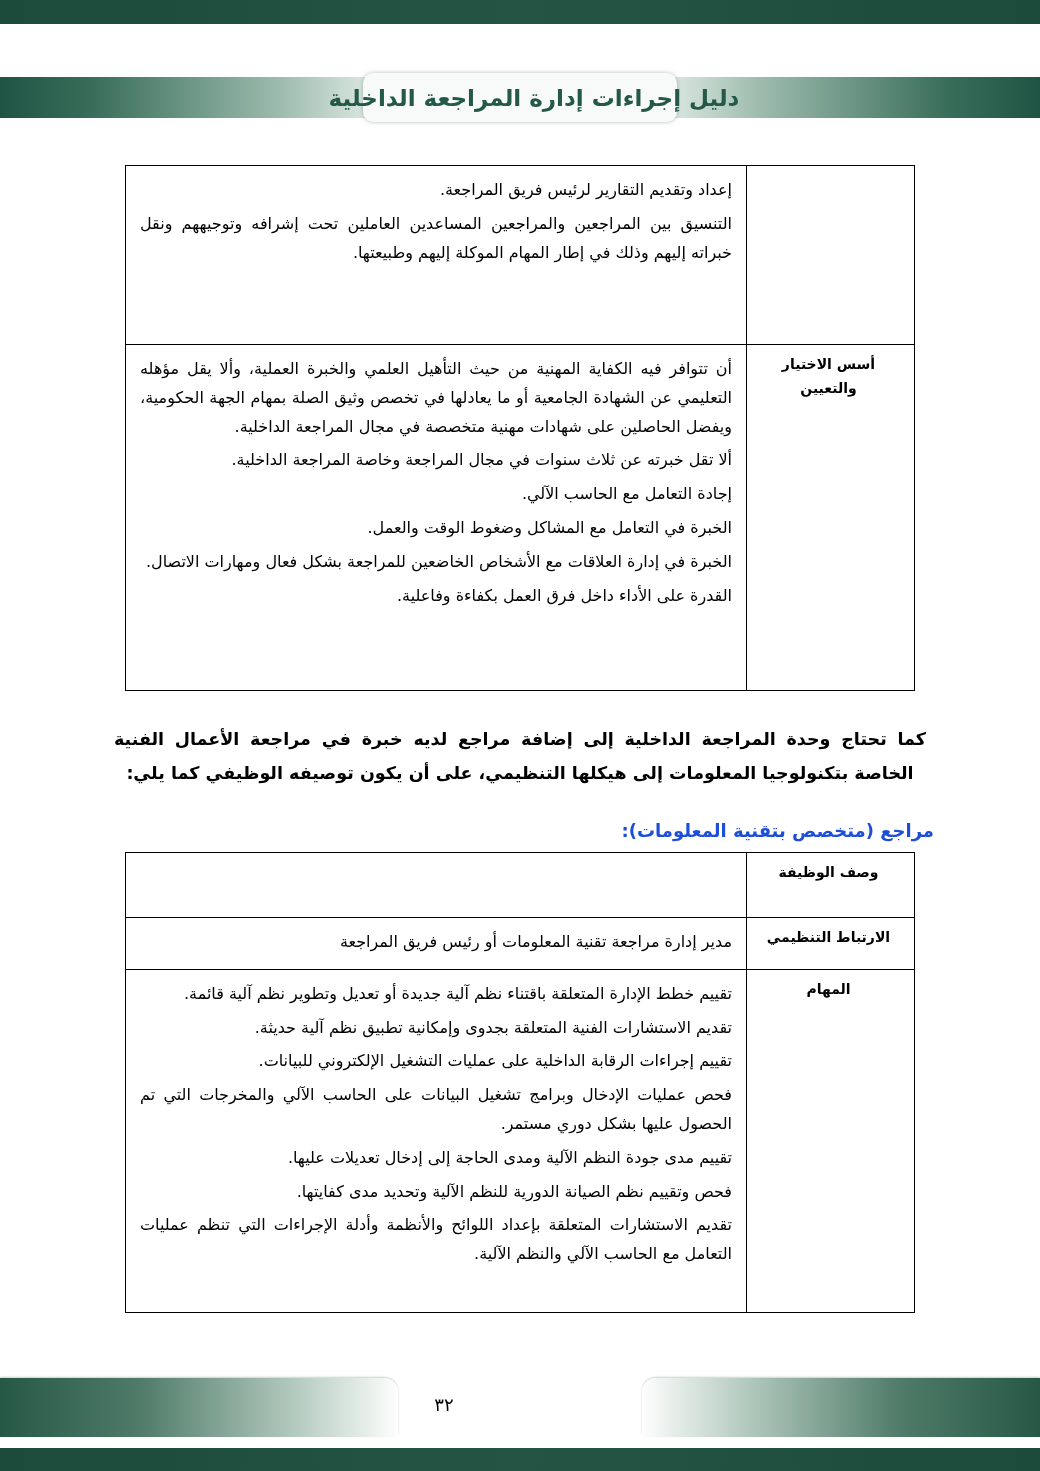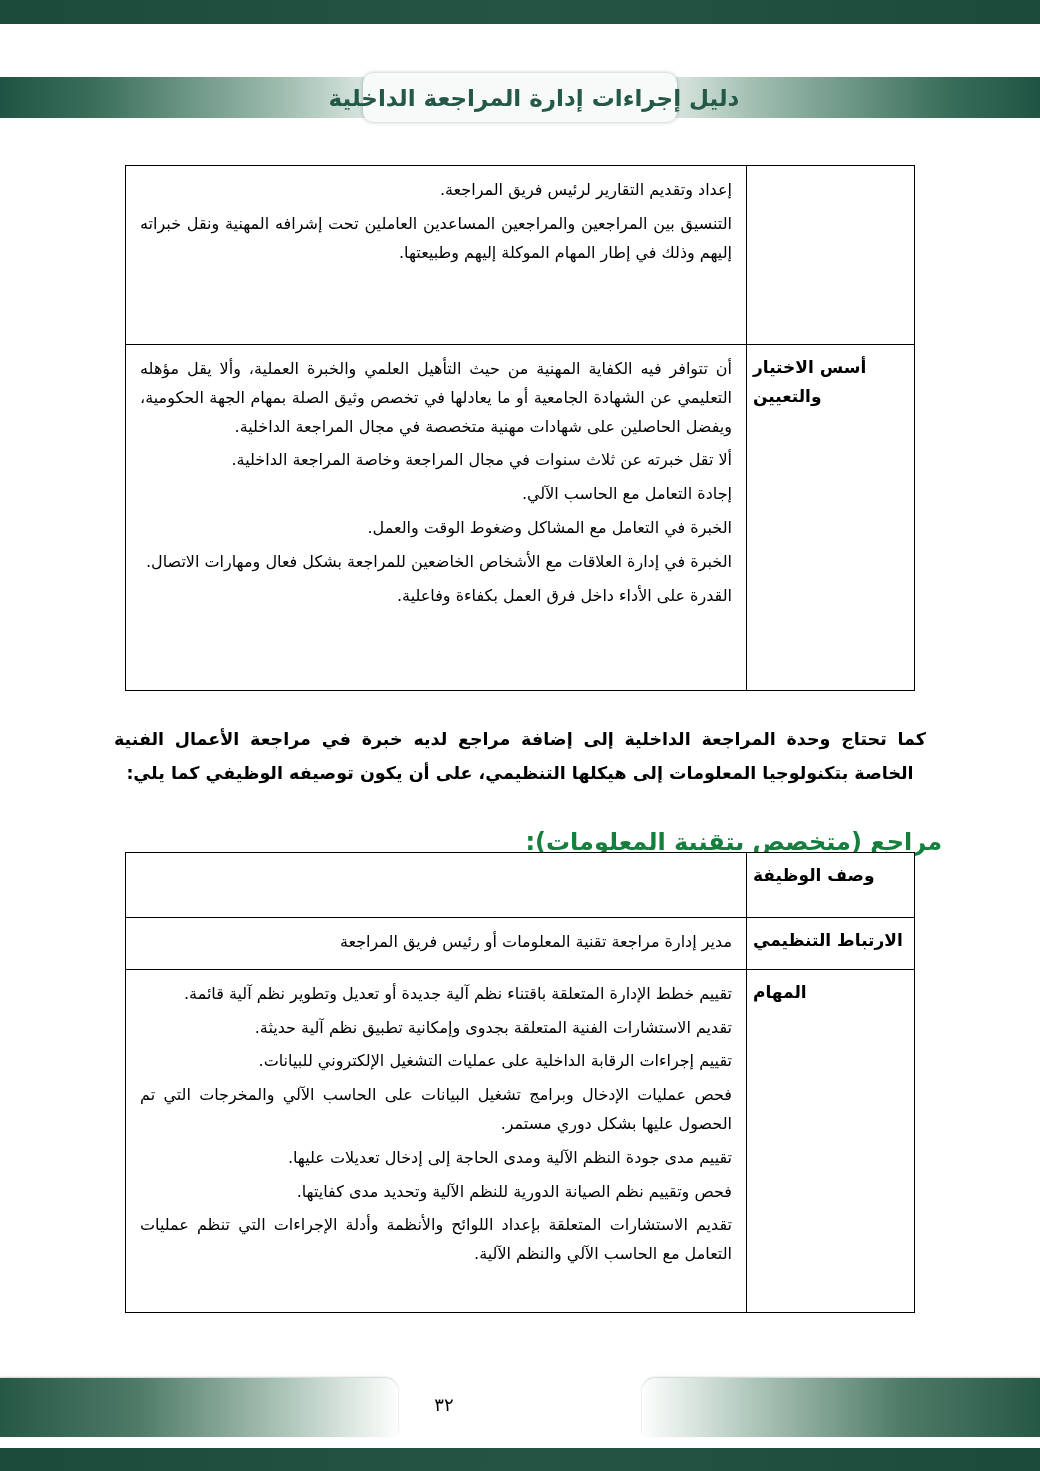--- a/index.html
+++ b/index.html
@@ -28,42 +28,42 @@
   .tbl{
     position:absolute;left:125px;width:790px;border:1.6px solid #000;
     direction:rtl;background:#fff;box-sizing:border-box;
   }
   .tbl1{top:165px;}
   .tbl2{top:852px;}
   .trow{display:flex;}
   .trow + .trow{border-top:1.6px solid #000;}
   .cell-label{
     width:168px;flex:0 0 168px;box-sizing:border-box;border-left:1.6px solid #000;
-    padding:8px 10px 6px 6px;font-weight:bold;font-size:17px;line-height:1.7;
-    color:#000;text-align:left;
+    padding:8px 10px 6px 6px;font-weight:bold;font-size:14px;line-height:1.7;
+    color:#000;text-align:center;
   }
   .cell-content{flex:1;box-sizing:border-box;padding:5px 14px 7px 14px;}
   .cell-content p{
     margin:5px 0;font-size:16px;line-height:1.8;color:#000;
     text-align:justify;text-align-last:right;
   }
   .r-tall-1{min-height:178px;}
   .r-tall-2{min-height:345px;}
   .r2-desc{min-height:64px;}
   .r2-link{min-height:40px;}
   .r2-tasks{min-height:342px;}
   
   .intro{
     position:absolute;left:114px;top:722px;width:812px;margin:0;
     direction:rtl;font-weight:bold;font-size:17.5px;line-height:1.95;
     text-align:justify;text-align-last:center;color:#000;
   }
   .section-heading{
-    position:absolute;left:114px;top:812px;width:812px;margin:16px;
-    direction:rtl;text-align:right;font-weight:bold;font-size:24px;color:#15803d;
+    position:absolute;left:114px;top:812px;width:812px;margin:8px;
+    direction:rtl;text-align:right;font-weight:bold;font-size:18px;color:#1d4ed8;
   }
   
   .footer-ribbon{position:absolute;top:1378px;height:59px;}
   .footer-ribbon.left{
     left:0;width:398px;border-radius:0 14px 4px 0;
     background:linear-gradient(to right,#265846 0%,#4f7b68 35%,#aec6ba 72%,#fdfefd 100%);
     box-shadow:0 -1px 2px rgba(40,70,60,.25);
   }
   .footer-ribbon.right{
     left:642px;width:398px;border-radius:14px 0 0 4px;
@@ -85,21 +85,21 @@
   <div class="header-band">
     <div class="header-plate"></div>
     <div class="header-title">دليل إجراءات إدارة المراجعة الداخلية</div>
   </div>
 
   <div class="tbl tbl1">
     <div class="trow r-tall-1">
       <div class="cell-label"></div>
       <div class="cell-content">
         <p>إعداد وتقديم التقارير لرئيس فريق المراجعة.</p>
-        <p>التنسيق بين المراجعين والمراجعين المساعدين العاملين تحت إشرافه المهنية ونقل خبراته إليهم وذلك في إطار المهام الموكلة إليهم وطبيعتها.</p>
+        <p>التنسيق بين المراجعين والمراجعين المساعدين العاملين تحت إشرافه وتوجيههم ونقل خبراته إليهم وذلك في إطار المهام الموكلة إليهم وطبيعتها.</p>
       </div>
     </div>
     <div class="trow r-tall-2">
       <div class="cell-label">أسس الاختيار والتعيين</div>
       <div class="cell-content">
         <p>أن تتوافر فيه الكفاية المهنية من حيث التأهيل العلمي والخبرة العملية، وألا يقل مؤهله التعليمي عن الشهادة الجامعية أو ما يعادلها في تخصص وثيق الصلة بمهام الجهة الحكومية، ويفضل الحاصلين على شهادات مهنية متخصصة في مجال المراجعة الداخلية.</p>
         <p>ألا تقل خبرته عن ثلاث سنوات في مجال المراجعة وخاصة المراجعة الداخلية.</p>
         <p>إجادة التعامل مع الحاسب الآلي.</p>
         <p>الخبرة في التعامل مع المشاكل وضغوط الوقت والعمل.</p>
         <p>الخبرة في إدارة العلاقات مع الأشخاص الخاضعين للمراجعة بشكل فعال ومهارات الاتصال.</p>

